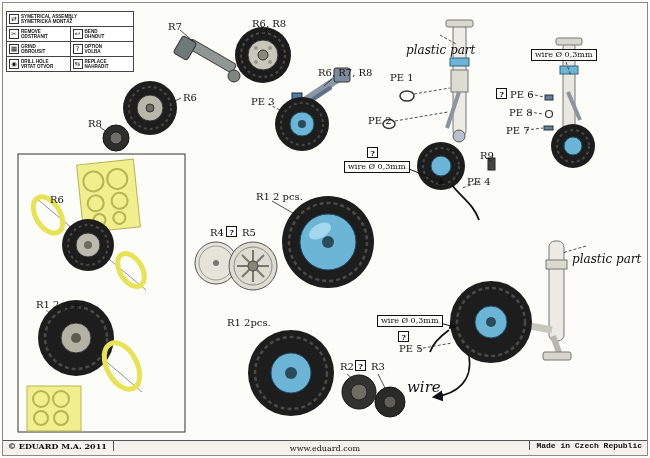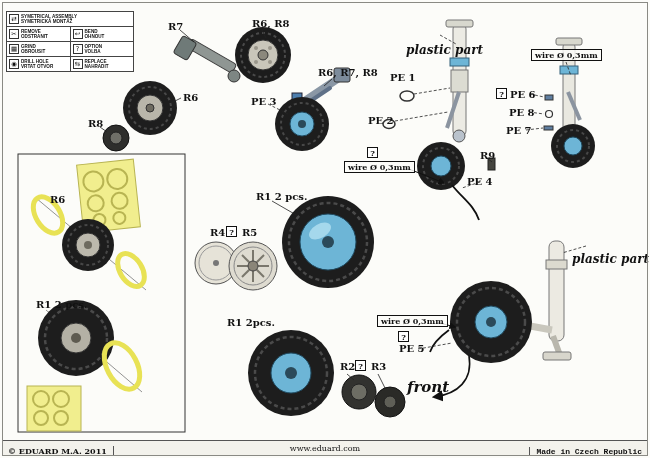--- a/index.html
+++ b/index.html
@@ -6,21 +6,21 @@
   html,body { background:#ffffff; }
   .page {
     position:relative; width:650px; height:458px;
     background:#fcfcf9; overflow:hidden;
     font-family:"DejaVu Serif", serif;
   }
   .frame { position:absolute; inset:2px; border:1px solid #8a8a84; pointer-events:none; }
   .art { position:absolute; left:0; top:0; }
 
   .lbl {
-    position:absolute; font-weight:bold; font-size:10px; color:#111;
+    position:absolute; font-weight:normal; font-size:10px; color:#111;
     white-space:nowrap; line-height:1;
   }
   .lbl.italic { font-style:italic; font-size:12px;margin-top:17px; }
   .lbl.boxed {
     border:1px solid #111; padding:1px 3px; font-size:8px;
     background:rgba(252,252,249,0.85);
   }
   .lbl.front { font-style:italic; font-size:15px; }
   .qbox {
     position:absolute; width:11px; height:11px; border:1px solid #111;
@@ -48,21 +48,21 @@
   }
   .ltxt {
     display:flex; flex-direction:column;
     font-family:"Liberation Sans", sans-serif;
     font-size:4.6px; font-weight:bold; color:#111; line-height:1.2;
   }
 
   .footer {
     position:absolute; left:2px; right:2px; bottom:2px; height:16px;
     border-top:1px solid #555; background:#f3f2ec;
-    display:flex; align-items:flex-end;
+    display:flex; align-items:flex-start;
     font-size:8px; font-weight:bold; color:#111;
   }
   .fcell { display:flex; align-items:center; padding:0 6px; }
   .fcell.left  { border-right:1px solid #555; }
   .fcell.right { border-left:1px solid #555; margin-left:auto;font-family:Liberation Mono, monospace; }
   .fcenter {
     position:absolute; left:50%; top:0; bottom:0; transform:translateX(-50%);
     display:flex; align-items:center; font-weight:normal;
   }
 </style>
@@ -344,21 +344,21 @@
   <div class="lbl" style="left:242px;top:228px">R5</div>
 
   <div class="lbl" style="left:227px;top:318px">R1  2pcs.</div>
   <div class="lbl" style="left:340px;top:362px">R2</div>
   <div class="qbox" style="left:355px;top:360px">?</div>
   <div class="lbl" style="left:371px;top:362px">R3</div>
 
   <div class="lbl boxed" style="left:377px;top:315px">wire Ø 0,3mm</div>
   <div class="qbox" style="left:398px;top:331px">?</div>
   <div class="lbl" style="left:399px;top:344px">PE 5</div>
-  <div class="lbl front" style="left:407px;top:380px">front</div>
+  <div class="lbl front" style="left:407px;top:380px">wire</div>
   <div class="lbl italic" style="left:572px;top:236px">plastic part</div>
 
   <div class="lbl" style="left:50px;top:195px">R6</div>
   <div class="lbl" style="left:36px;top:300px">R1  2 pcs.</div>
 
   <div class="footer">
     <div class="fcell left">© EDUARD  M.A. 2011</div>
     <div class="fcenter">www.eduard.com</div>
     <div class="fcell right">Made in Czech Republic</div>
   </div>

